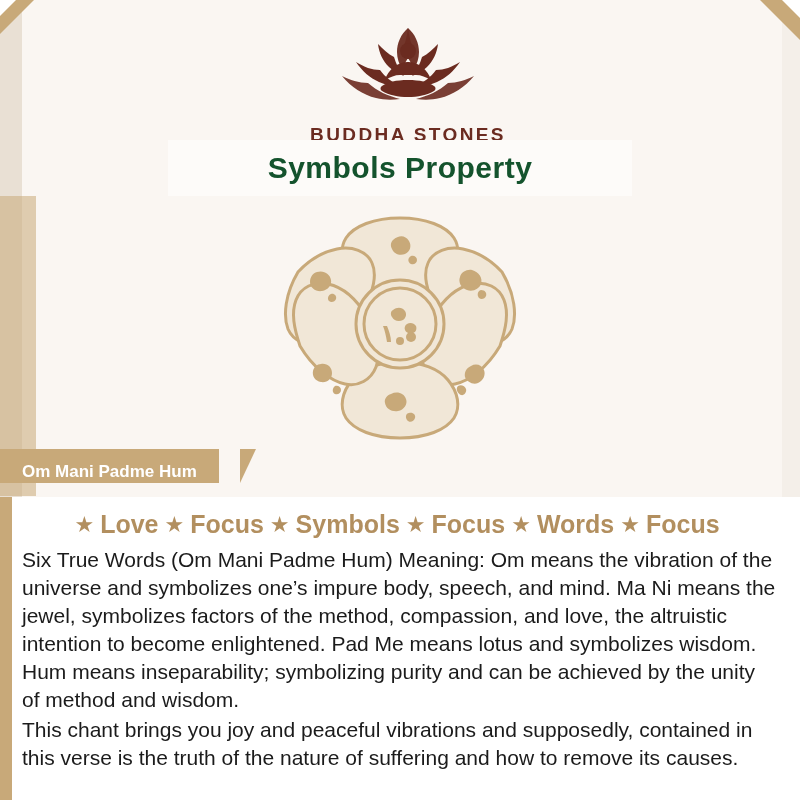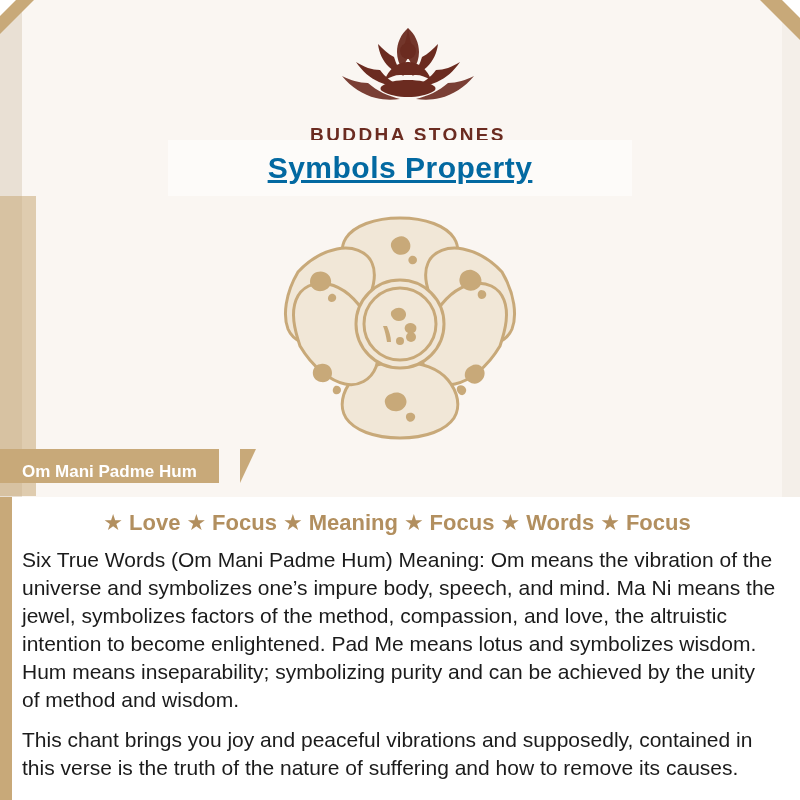--- a/index.html
+++ b/index.html
@@ -107,23 +107,22 @@
     left: 168px; top: 140px;
     width: 464px; height: 56px;
     background: #fdfbf9;
     display: flex;
     align-items: center;
     justify-content: center;
   }
   .title-text {
     font-size: 30px;
     font-weight: bold;
-    color: #0369a1;
+    color: #14532d;
     letter-spacing: .5px;
-    text-decoration: underline;
   }
 
   
   .mandala-wrap {
     position: absolute;
     left: 0; top: 206px;
     width: 800px;
     text-align: center;
   }
 
@@ -156,42 +155,42 @@
   .keywords {
     position: absolute;
     left: 0; top: 510px;
     width: 800px;
     display: flex;
     align-items: center;
     justify-content: center;
     gap: 0px;
   }
   .kw {
-    font-size: 22px;
+    font-size: 25px;
     font-weight: bold;
     color: #b28f5f;
     padding: 0 6px;
   }
   .kw-star {
     font-size: 22px;
     color: #b28f5f;
   }
 
   
   .body-text {
     position: absolute;
     left: 22px; top: 546px;
     width: 756px;
     font-size: 21px;
     line-height: 28px;
     color: #1b1b1b;
     font-family: "Liberation Sans", sans-serif;
   }
   .body-text p { margin: 0; }
-  .body-text p + p { margin-top: 12px; }
+  .body-text p + p { margin-top: 2px; }
 </style>
 </head>
 <body>
 
 <div class="page">
 
   <div class="bg-left"></div>
   <div class="bg-white-panel"></div>
   <div class="bg-soft-1"></div>
   <div class="bg-bottom"></div>
@@ -278,21 +277,21 @@
     <span class="ribbon-text">Om Mani Padme Hum</span>
   </div>
   <div class="ribbon-tail"></div>
 
   <div class="keywords">
     <span class="kw-star">★</span>
     <span class="kw">Love</span>
     <span class="kw-star">★</span>
     <span class="kw">Focus</span>
     <span class="kw-star">★</span>
-    <span class="kw">Meaning</span>
+    <span class="kw">Symbols</span>
     <span class="kw-star">★</span>
     <span class="kw">Focus</span>
     <span class="kw-star">★</span>
     <span class="kw">Words</span>
     <span class="kw-star">★</span>
     <span class="kw">Focus</span>
   </div>
 
   <div class="body-text">
     <p>Six True Words (Om Mani Padme Hum) Meaning: Om means the vibration of the universe and symbolizes one’s impure body, speech, and mind. Ma Ni means the jewel, symbolizes factors of the method, compassion, and love, the altruistic intention to become enlightened. Pad Me means lotus and symbolizes wisdom. Hum means inseparability; symbolizing purity and can be achieved by the unity of method and wisdom.</p>

